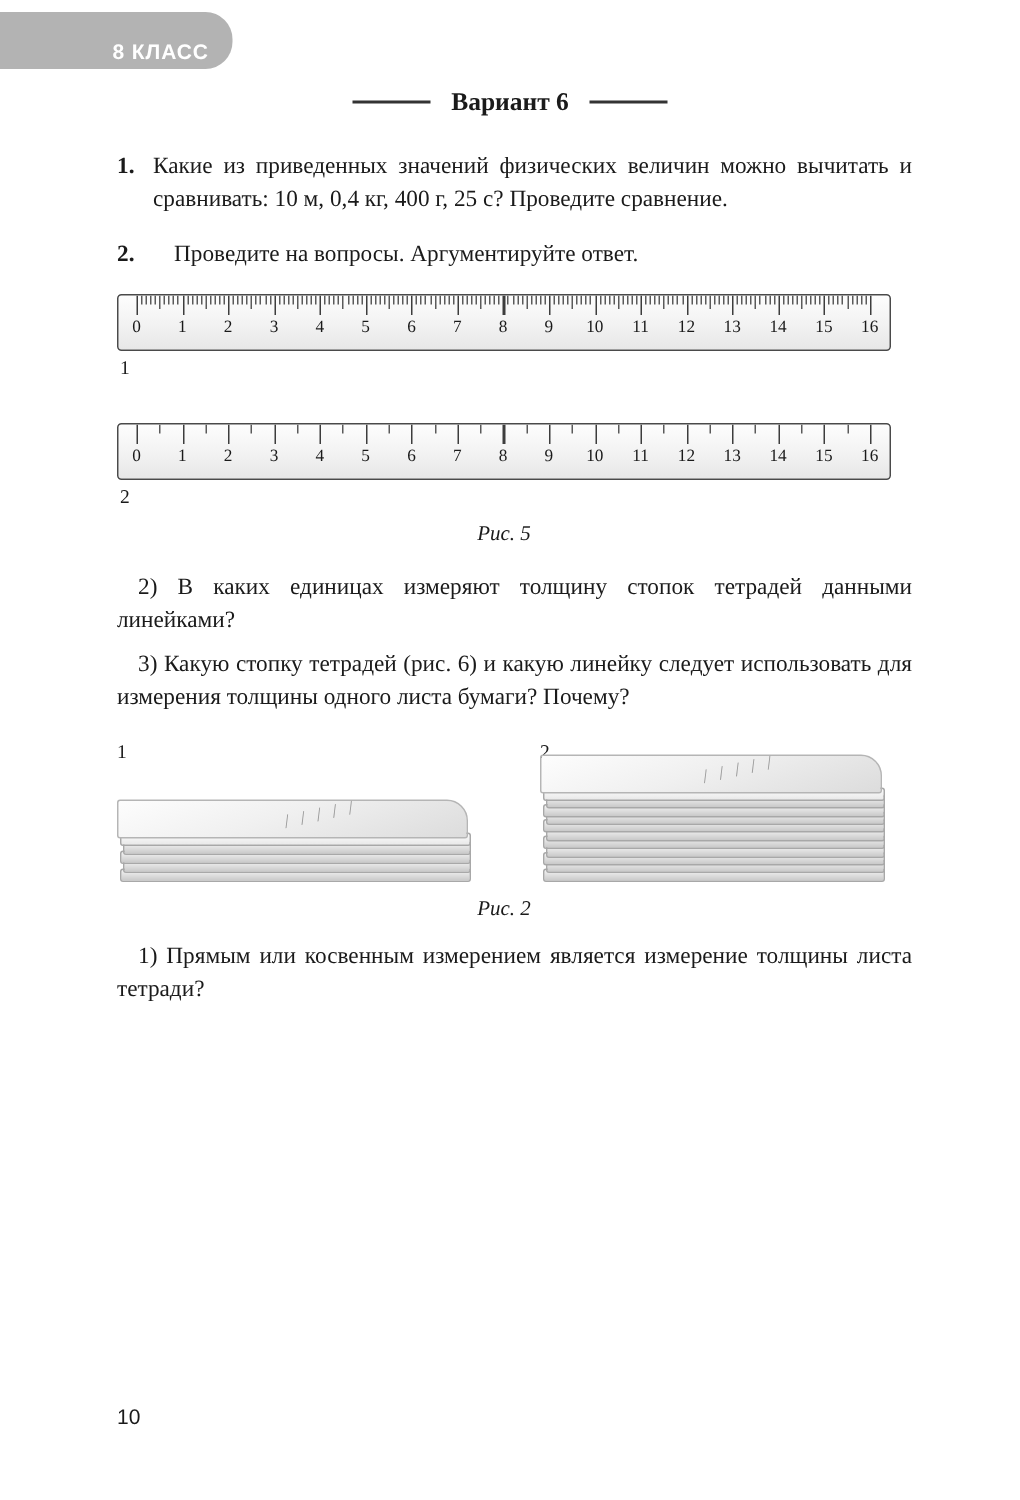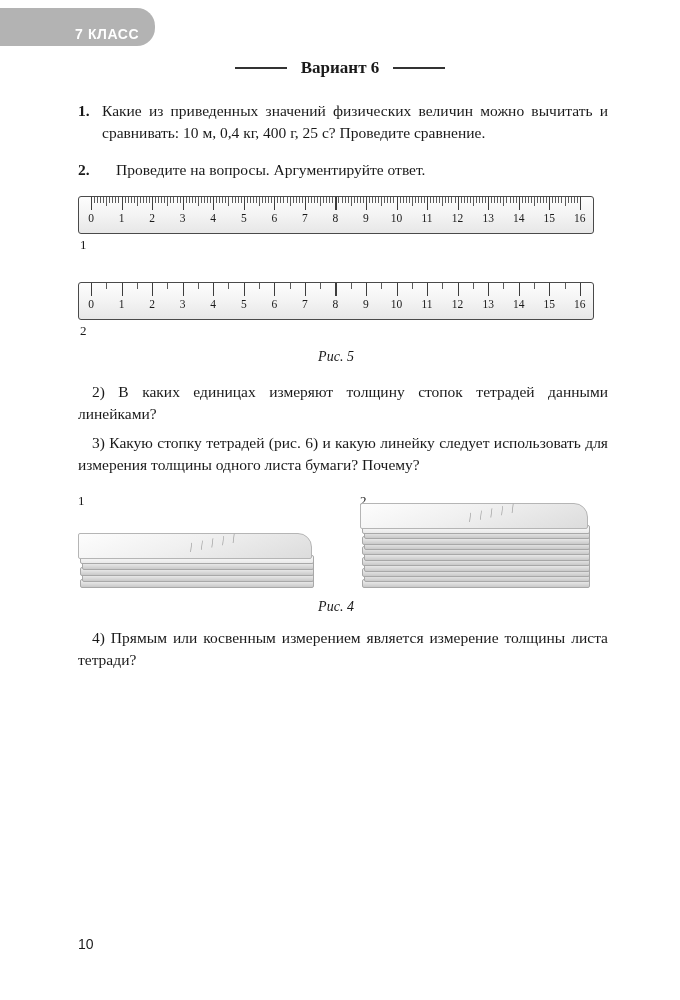--- a/index.html
+++ b/index.html
@@ -202,21 +202,21 @@
     font-weight: bold;
     color: #1a1a1a;
   }
 </style>
 </head>
 <body>
 
 <div class="page">
 
   <div class="grade-tab">
-    <span class="grade-tab-label">7 КЛАСС</span>
+    <span class="grade-tab-label">8 КЛАСС</span>
   </div>
 
   <div class="variant-row">
     <span class="variant-rule"></span>
     <span class="variant-title">Вариант 6</span>
     <span class="variant-rule"></span>
   </div>
 
   <div class="content">
 
@@ -506,24 +506,24 @@
           <div class="sheet" style="left: 2px; top: 39.6px; width: 226px; height: 6.9px; background: linear-gradient(rgb(243, 243, 243), rgb(201, 201, 201)); border: 0.6px solid rgb(168, 168, 168);"></div>
           <div class="sheet" style="left: 4px; top: 34.2px; width: 224px; height: 6.9px; background: linear-gradient(rgb(243, 243, 243), rgb(201, 201, 201)); border: 0.6px solid rgb(168, 168, 168);"></div>
           <div class="sheet" style="left: 2px; top: 28.8px; width: 226px; height: 6.9px; background: linear-gradient(rgb(243, 243, 243), rgb(201, 201, 201)); border: 0.6px solid rgb(168, 168, 168);"></div>
           <div class="sheet" style="left: 4px; top: 23.4px; width: 224px; height: 6.9px; background: linear-gradient(rgb(243, 243, 243), rgb(201, 201, 201)); border: 0.6px solid rgb(168, 168, 168);"></div>
           <div class="sheet" style="left: 2px; top: 18px; width: 226px; height: 6.9px; background: linear-gradient(rgb(251, 251, 251), rgb(233, 233, 233)); border: 0.6px solid rgb(168, 168, 168);"></div>
           <div class="sheet" style="left: 0px; top: -3.4px; width: 226px; height: 23.4px; background: linear-gradient(160deg, rgb(253, 253, 253) 0%, rgb(240, 240, 240) 45%, rgb(220, 220, 220) 100%); border: 0.8px solid rgb(181, 181, 181); border-radius: 2px 14px 2px 2px;"></div>
           <div class="hatch" style="left: 108.48px; top: -1.4px;">/ / / / /</div>
         </div>
     </div>
 
-    <div class="fig-caption">Рис. 4</div>
+    <div class="fig-caption">Рис. 2</div>
 
     <div style="height:12px"></div>
-    <p class="sub-q">4) Прямым или косвенным измерением является измерение толщины листа тетради?</p>
+    <p class="sub-q">1) Прямым или косвенным измерением является измерение толщины листа тетради?</p>
 
   </div>
 
   <div class="footer">
     <span class="page-number">10</span>
   </div>
 
 </div>
 
 </body></html>

